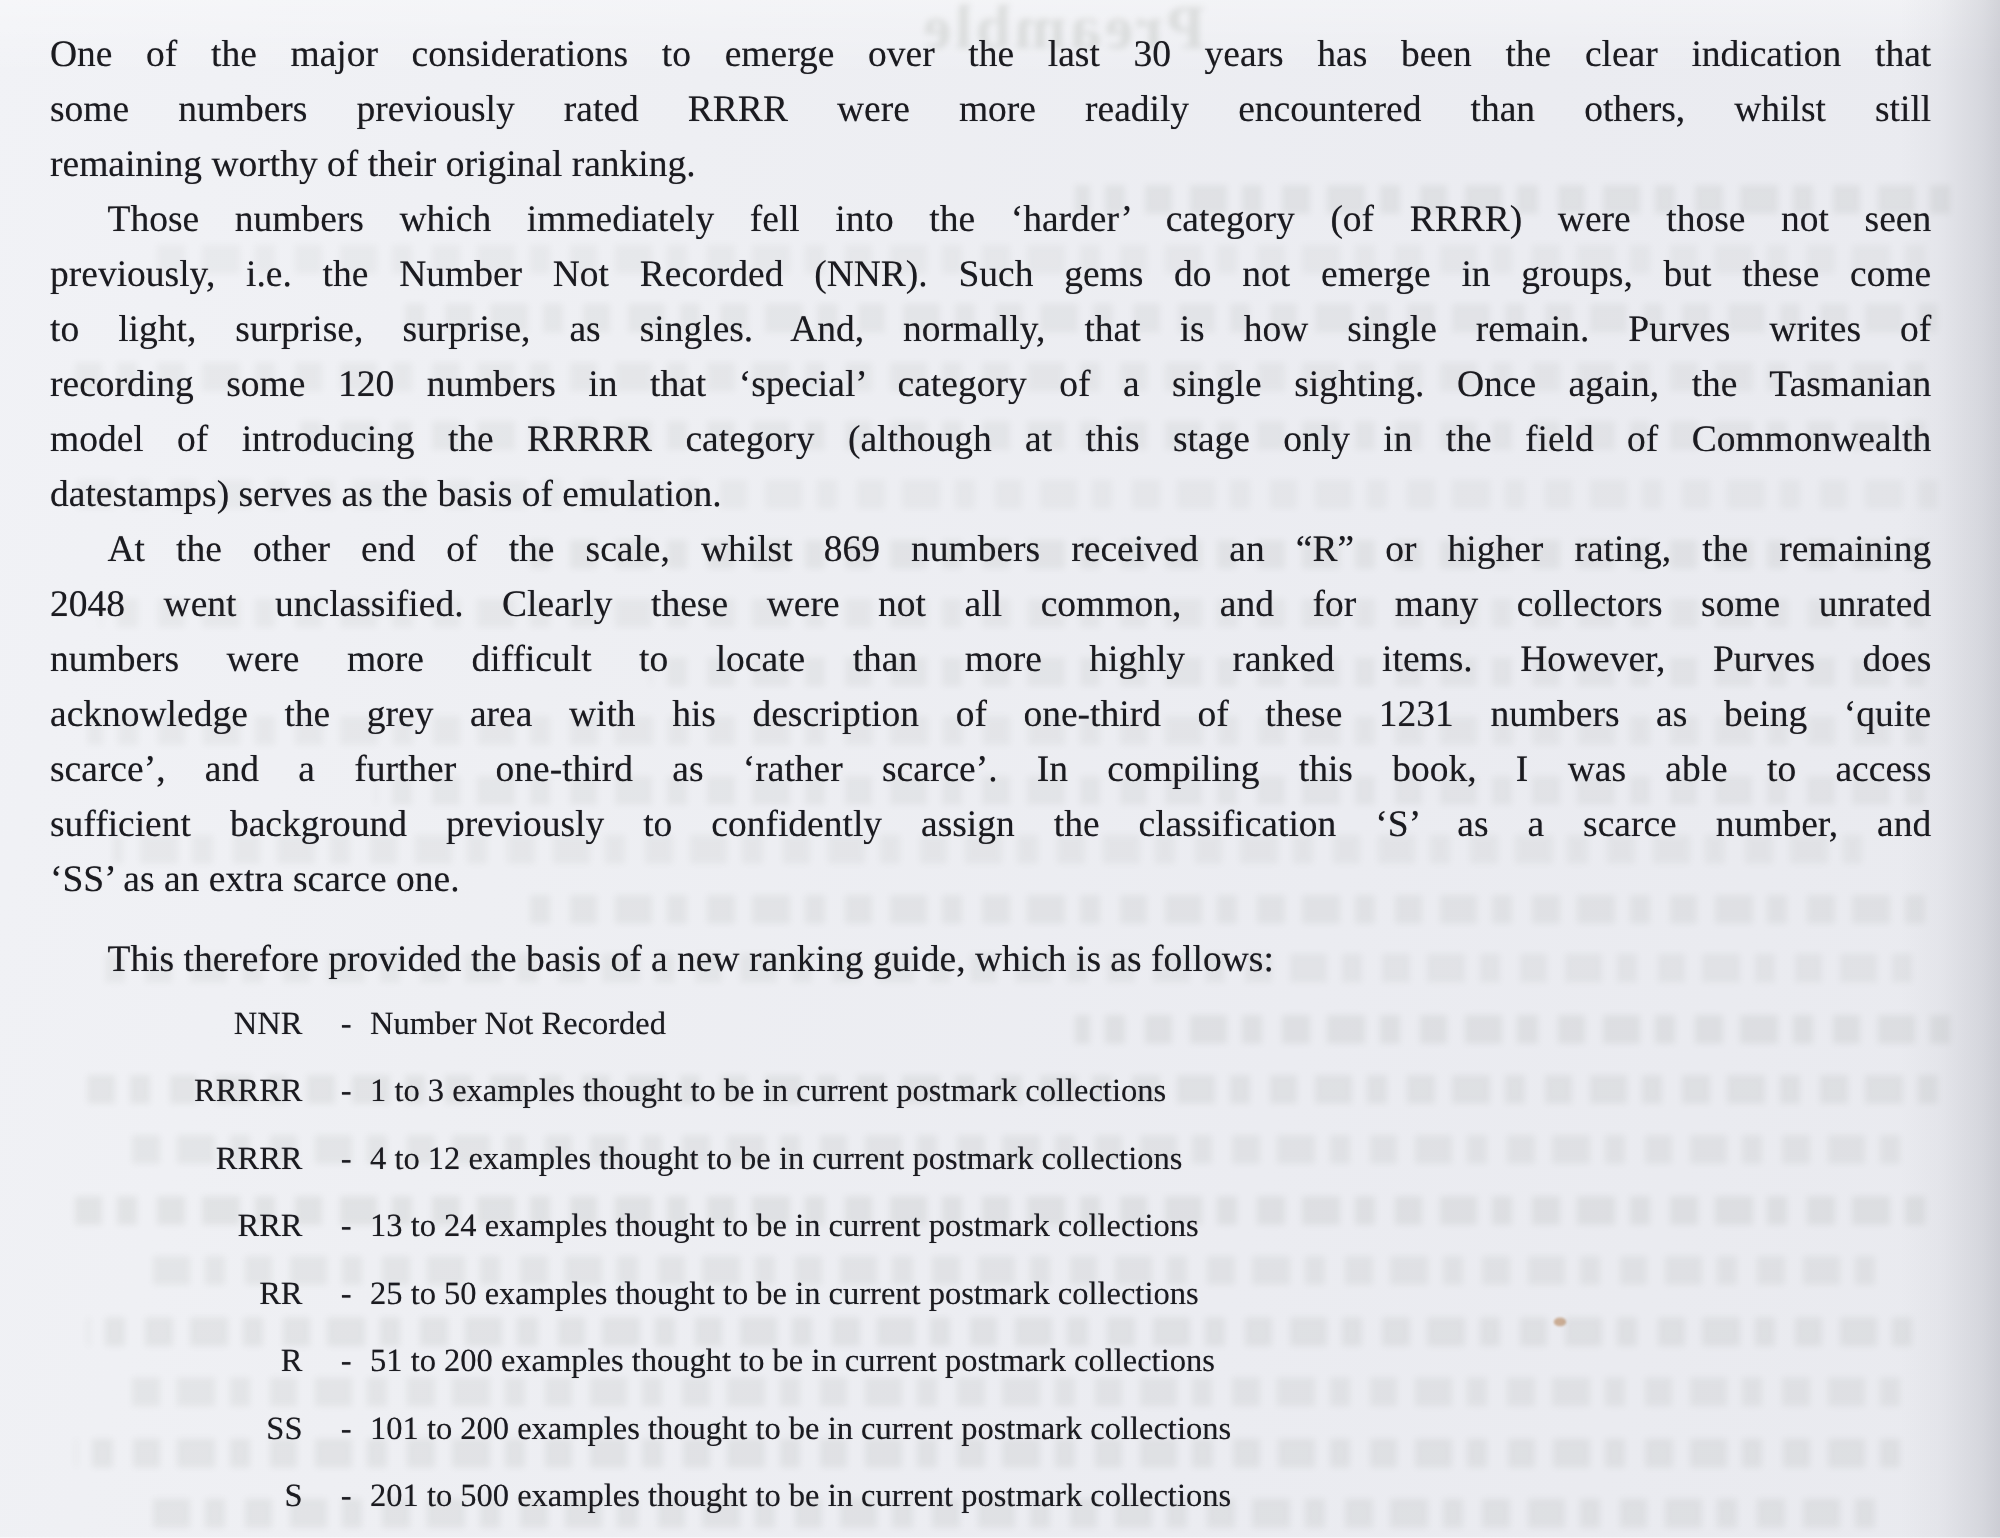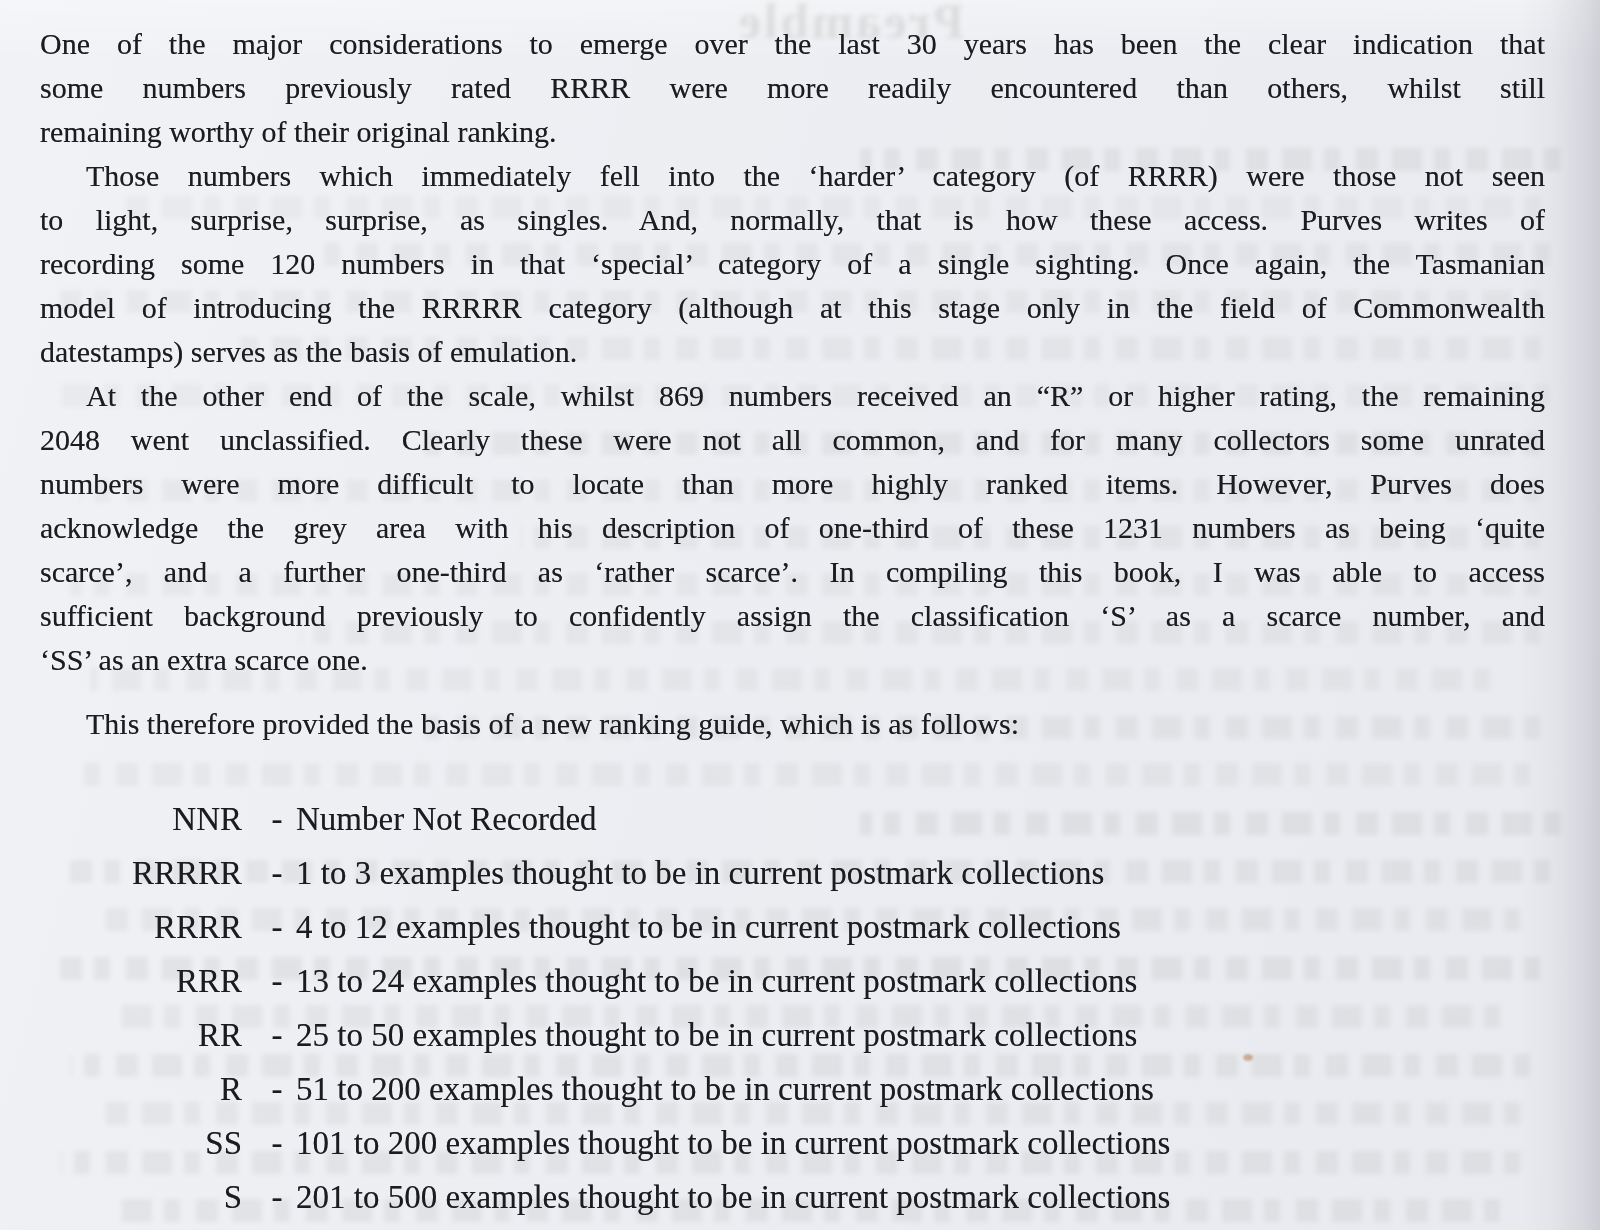--- a/index.html
+++ b/index.html
@@ -89,21 +89,21 @@
     padding-left: 46px;
   }
   .para.gap-before { margin-top: 20px; }
   
   .rank-list {
     position: absolute;
     left: 40px;
     top: 792px;
     width: 1505px;
     color: #1b1b20;
-    font-size: 33px;
+    font-size: 26px;
     text-shadow: 0 0 0.6px rgba(25,25,32,0.55);
   }
   .rank-row {
     position: relative;
     height: 54px;
     line-height: 54px;
     white-space: nowrap;
   }
   .rank-code {
     position: absolute;
@@ -158,21 +158,22 @@
     </div>
 
   <div class="content" id="paragraphs">
       <div class="para">
         <div class="pline">One of the major considerations to emerge over the last 30 years has been the clear indication that</div>
         <div class="pline">some numbers previously rated RRRR were more readily encountered than others, whilst still</div>
         <div class="pline last">remaining worthy of their original ranking.</div>
       </div>
       <div class="para">
         <div class="pline indent">Those numbers which immediately fell into the ‘harder’ category (of RRRR) were those not seen</div>
-        <div class="pline">to light, surprise, surprise, as singles. And, normally, that is how these access. Purves writes of</div>
+        <div class="pline">previously, i.e. the Number Not Recorded (NNR). Such gems do not emerge in groups, but these come</div>
+        <div class="pline">to light, surprise, surprise, as singles. And, normally, that is how single remain. Purves writes of</div>
         <div class="pline">recording some 120 numbers in that ‘special’ category of a single sighting. Once again, the Tasmanian</div>
         <div class="pline">model of introducing the RRRRR category (although at this stage only in the field of Commonwealth</div>
         <div class="pline last">datestamps) serves as the basis of emulation.</div>
       </div>
       <div class="para">
         <div class="pline indent">At the other end of the scale, whilst 869 numbers received an “R” or higher rating, the remaining</div>
         <div class="pline">2048 went unclassified. Clearly these were not all common, and for many collectors some unrated</div>
         <div class="pline">numbers were more difficult to locate than more highly ranked items. However, Purves does</div>
         <div class="pline">acknowledge the grey area with his description of one-third of these 1231 numbers as being ‘quite</div>
         <div class="pline">scarce’, and a further one-third as ‘rather scarce’. In compiling this book, I was able to access</div>

